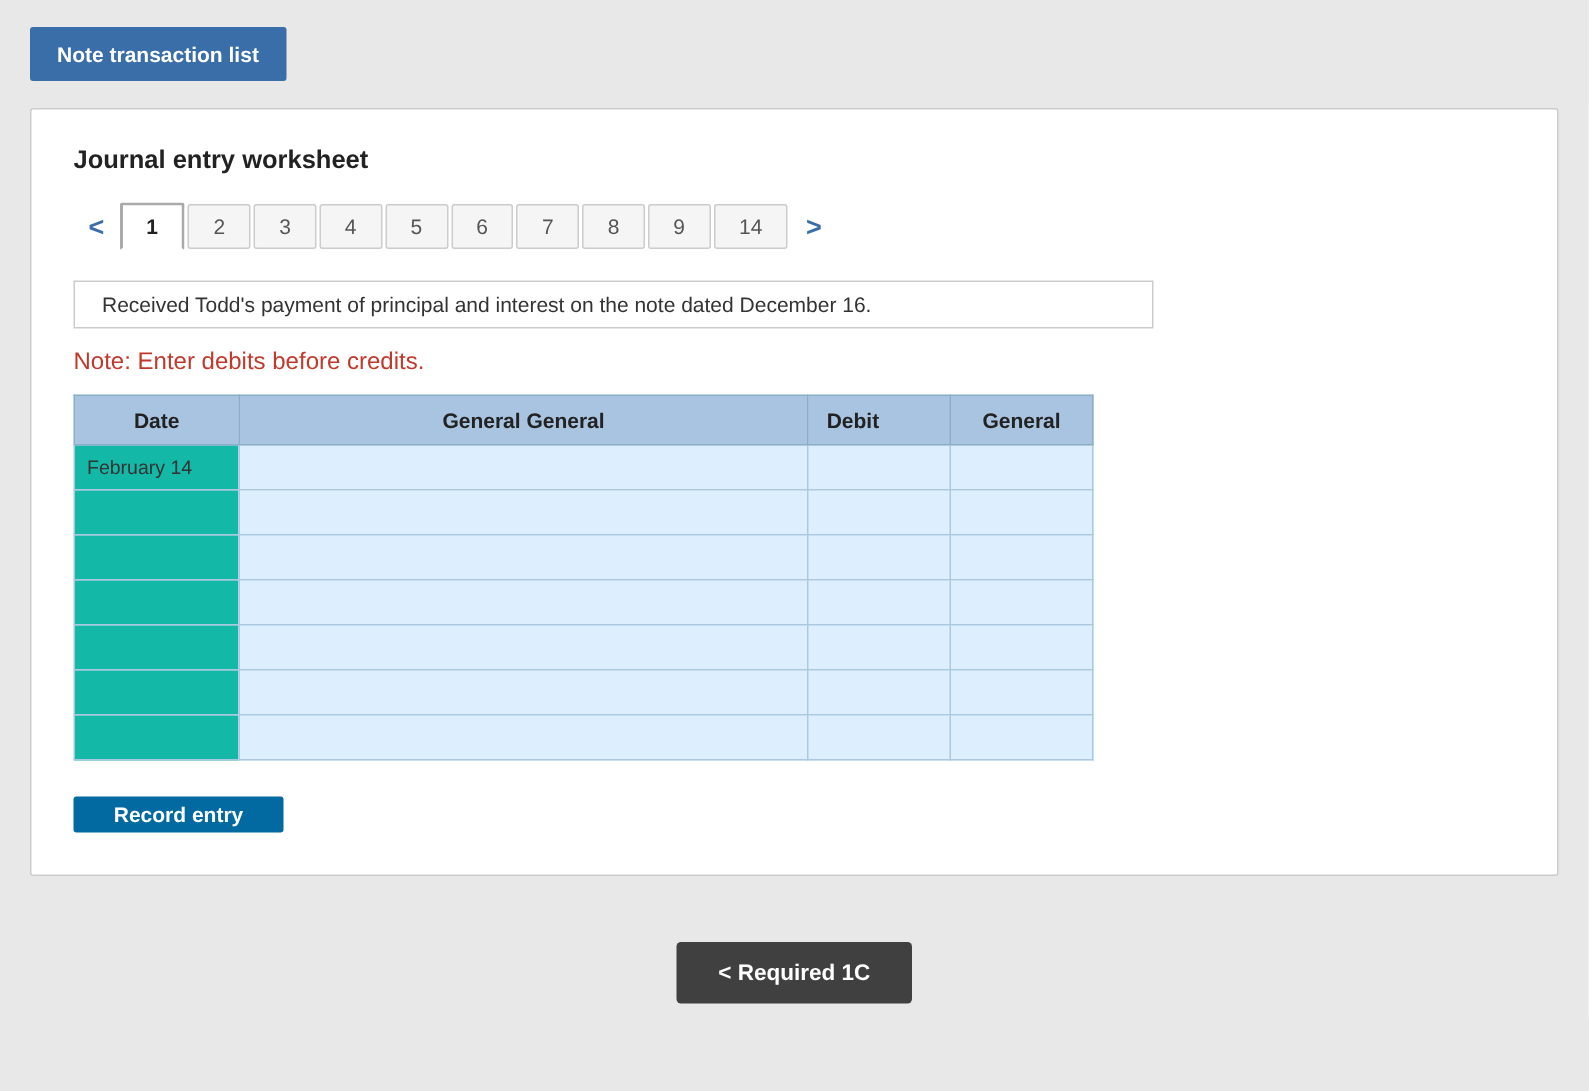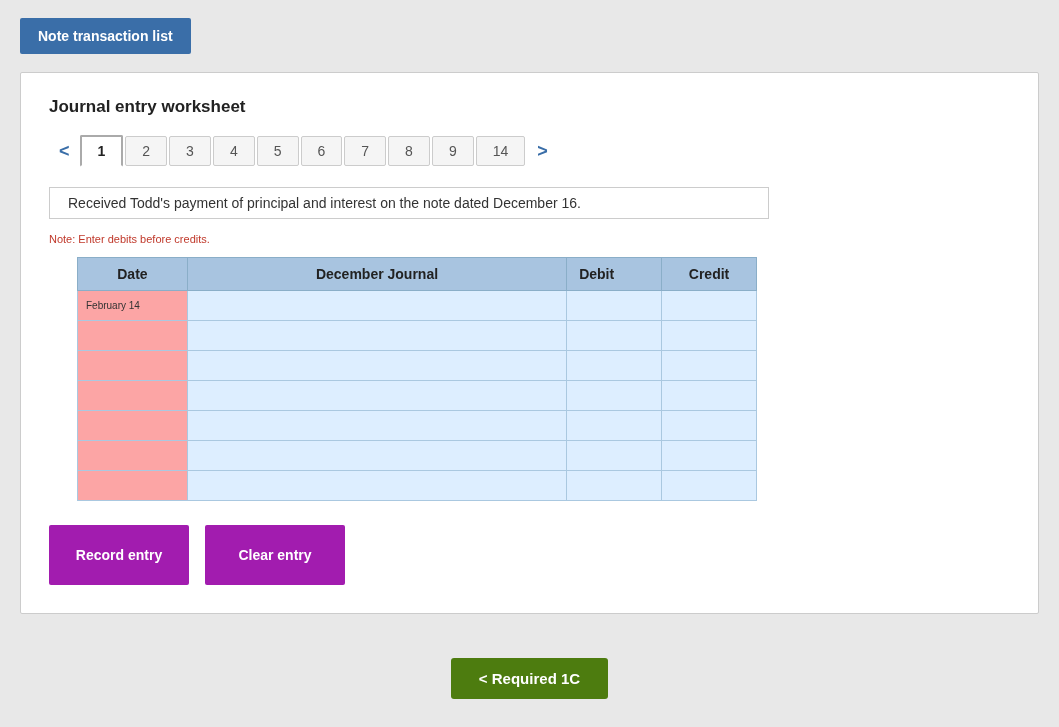--- a/index.html
+++ b/index.html
@@ -87,29 +87,28 @@
       margin-bottom: 14px;
       background: #fff;
       font-size: 14px;
       color: #333;
       line-height: 1.6;
       max-width: 720px;
     }
 
     .note-text {
       color: #c0392b;
-      font-size: 11px;
+      font-size: 16px;
       margin-bottom: 12px;
     }
 
     .journal-table {
       width: 680px;
       border-collapse: collapse;
       margin-bottom: 24px;
-      margin-left: 28px;
     }
 
     .journal-table thead tr th {
       background: #a8c4e0;
       border: 1px solid #8aaec8;
       padding: 8px 12px;
       font-weight: bold;
       text-align: center;
       font-size: 14px;
       color: #222;
@@ -136,23 +135,23 @@
     }
 
     .journal-table tbody tr td {
       border: 1px solid #aac8e0;
       padding: 6px 8px;
       height: 30px;
       vertical-align: middle;
     }
 
     .journal-table tbody tr td.td-date {
-      font-size: 10px;
+      font-size: 13px;
       color: #333;
-      background: #fca5a5;
+      background: #14b8a6;
     }
 
     .journal-table tbody tr td.td-journal {
       background: #ddeeff;
     }
 
     .journal-table tbody tr td.td-debit {
       background: #ddeeff;
     }
 
@@ -170,42 +169,42 @@
       padding: 0 2px;
     }
 
     .actions-row {
       display: flex;
       align-items: center;
       gap: 16px;
     }
 
     .btn-action {
-      background: #a21caf;
+      background: #0369a1;
       color: #fff;
       border: none;
-      padding: 22px 22px;
+      padding: 4px 22px;
       font-size: 14px;
       font-weight: bold;
       cursor: pointer;
       border-radius: 2px;
       min-width: 140px;
     }
 
     .spacer { flex: 1; }
 
     .bottom-nav {
       display: flex;
       justify-content: center;
       gap: 16px;
       padding: 24px 0 16px 0;
     }
 
     .btn-nav {
-      background: #4d7c0f;
+      background: #404040;
       color: #fff;
       border: none;
       padding: 12px 28px;
       font-size: 15px;
       font-weight: bold;
       cursor: pointer;
       border-radius: 3px;
       display: flex;
       align-items: center;
       gap: 8px;
@@ -241,23 +240,23 @@
   <div class="description-box">
     <span>Received Todd's payment of principal and interest on the note dated December 16.</span>
   </div>
 
   <div class="note-text">Note: Enter debits before credits.</div>
 
   <table class="journal-table">
     <thead>
       <tr>
         <th class="th-date">Date</th>
-        <th class="th-journal">December Journal</th>
+        <th class="th-journal">General General</th>
         <th class="th-debit">Debit</th>
-        <th class="th-credit">Credit</th>
+        <th class="th-credit">General</th>
       </tr>
     </thead>
     <tbody>
       <tr>
         <td class="td-date">
           <span>February 14</span>
         </td>
         <td class="td-journal">
           <input class="cell-input" type="text" value="" style="">
         </td>
@@ -338,20 +337,19 @@
         </td>
         <td class="td-credit">
           <input class="cell-input" type="text" value="" style="">
         </td>
       </tr>
     </tbody>
   </table>
 
   <div class="actions-row">
     <button class="btn-action">Record entry</button>
-    <button class="btn-action">Clear entry</button>
     <div class="spacer"></div>
   </div>
 </div>
 
 <div class="bottom-nav">
   <button class="btn-nav">&lt; Required 1C</button>
 </div>
 
 </body></html>

